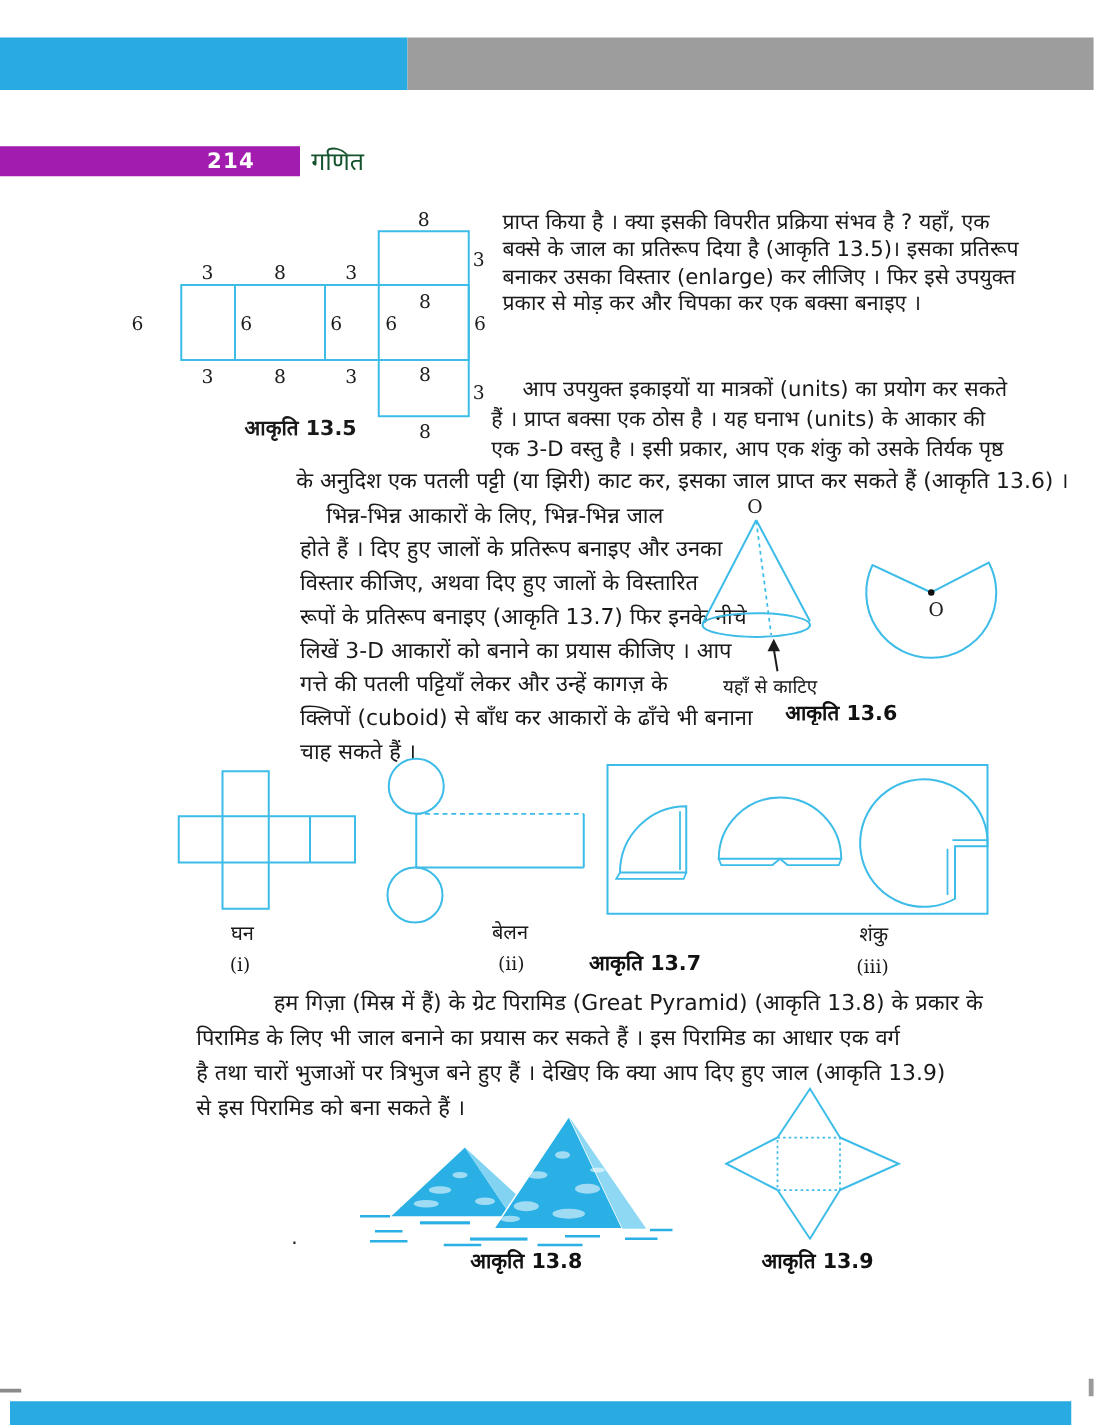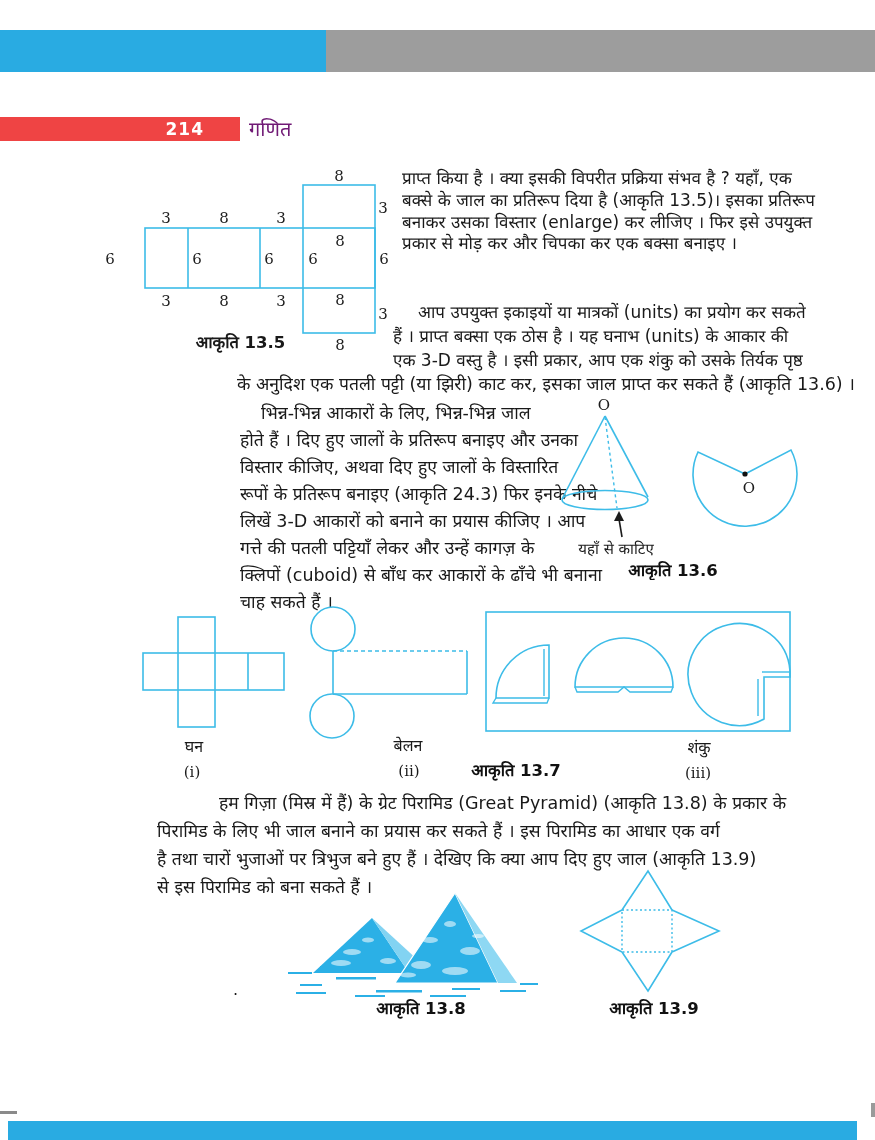--- a/index.html
+++ b/index.html
@@ -7,25 +7,25 @@
     width:875px;height:1140px;position:relative;overflow:hidden;
     background:#ffffff;color:#191919;
     font-family:"DejaVu Sans","Liberation Sans",sans-serif;
   }
   .abs{position:absolute;}
   .bar{position:absolute;}
   .line{white-space:nowrap;}
   
   #top-bar-cyan{left:0;top:30px;width:326px;height:42px;background:#29abe2;}
   #top-bar-gray{left:326px;top:30px;width:549px;height:42px;background:#9d9d9d;}
-  #page-badge{left:0;top:117px;width:240px;height:24px;background:#ef4444;
+  #page-badge{left:0;top:117px;width:240px;height:24px;background:#a21caf;
     color:#ffffff;font-weight:bold;font-size:17px;line-height:24px;
     text-align:right;padding-right:36px;box-sizing:border-box;letter-spacing:1px;}
   #subject-label{left:249px;top:117px;height:24px;line-height:24px;
-    color:#701a75;font-size:20px;}
+    color:#14532d;font-size:20px;}
   
   .para{position:absolute;}
   .p12{font-size:17px;}
   .p34{font-size:17.5px;}
   .para .line{height:var(--lh);line-height:var(--lh);}
   #para1{left:402px;top:168px;--lh:21.8px;}
   #para2{left:393px;top:300px;--lh:24px;}
   #line-full{left:237px;top:371px;font-size:17.5px;}
   #para3{left:240px;top:400px;--lh:27px;}
   #para4{left:157px;top:789px;--lh:28px;}
@@ -96,21 +96,21 @@
   <div class="line">हैं । प्राप्त बक्सा एक ठोस है । यह घनाभ (units) के आकार की</div>
   <div class="line">एक 3-D वस्तु है । इसी प्रकार, आप एक शंकु को उसके तिर्यक पृष्ठ</div>
 </div>
 
 <div class="abs line p34" id="line-full">के अनुदिश एक पतली पट्टी (या झिरी) काट कर, इसका जाल प्राप्त कर सकते हैं (आकृति 13.6) ।</div>
 
 <div class="para p34" id="para3">
   <div class="line indent3">भिन्न-भिन्न आकारों के लिए, भिन्न-भिन्न जाल</div>
   <div class="line">होते हैं । दिए हुए जालों के प्रतिरूप बनाइए और उनका</div>
   <div class="line">विस्तार कीजिए, अथवा दिए हुए जालों के विस्तारित</div>
-  <div class="line">रूपों के प्रतिरूप बनाइए (आकृति 24.3) फिर इनके नीचे</div>
+  <div class="line">रूपों के प्रतिरूप बनाइए (आकृति 13.7) फिर इनके नीचे</div>
   <div class="line">लिखें 3-D आकारों को बनाने का प्रयास कीजिए । आप</div>
   <div class="line">गत्ते की पतली पट्टियाँ लेकर और उन्हें कागज़ के</div>
   <div class="line">क्लिपों (cuboid) से बाँध कर आकारों के ढाँचे भी बनाना</div>
   <div class="line">चाह सकते हैं ।</div>
 </div>
 
 <svg class="abs" id="fig-136" style="left:550px;top:395px;width:325px;height:185px" viewBox="550 395 325 185">
   <line class="cy" x1="605" y1="416" x2="562" y2="499"></line>
   <line class="cy" x1="605" y1="416" x2="648" y2="497"></line>
   <ellipse class="cy" cx="605" cy="500" rx="43" ry="9.5"></ellipse>

